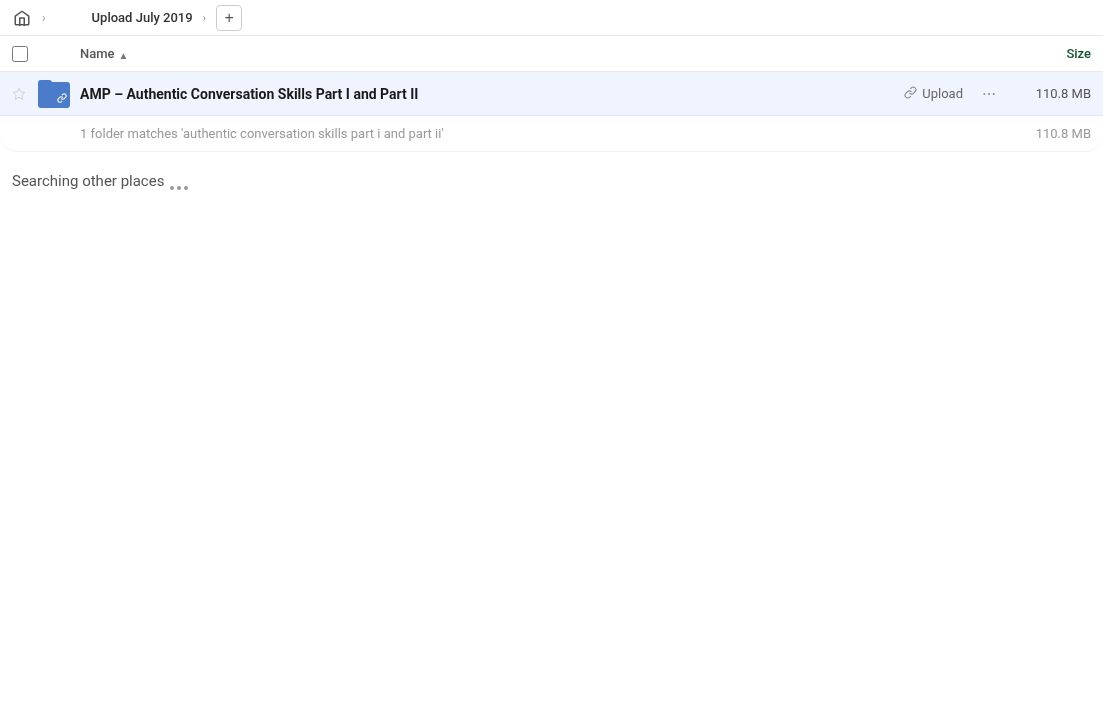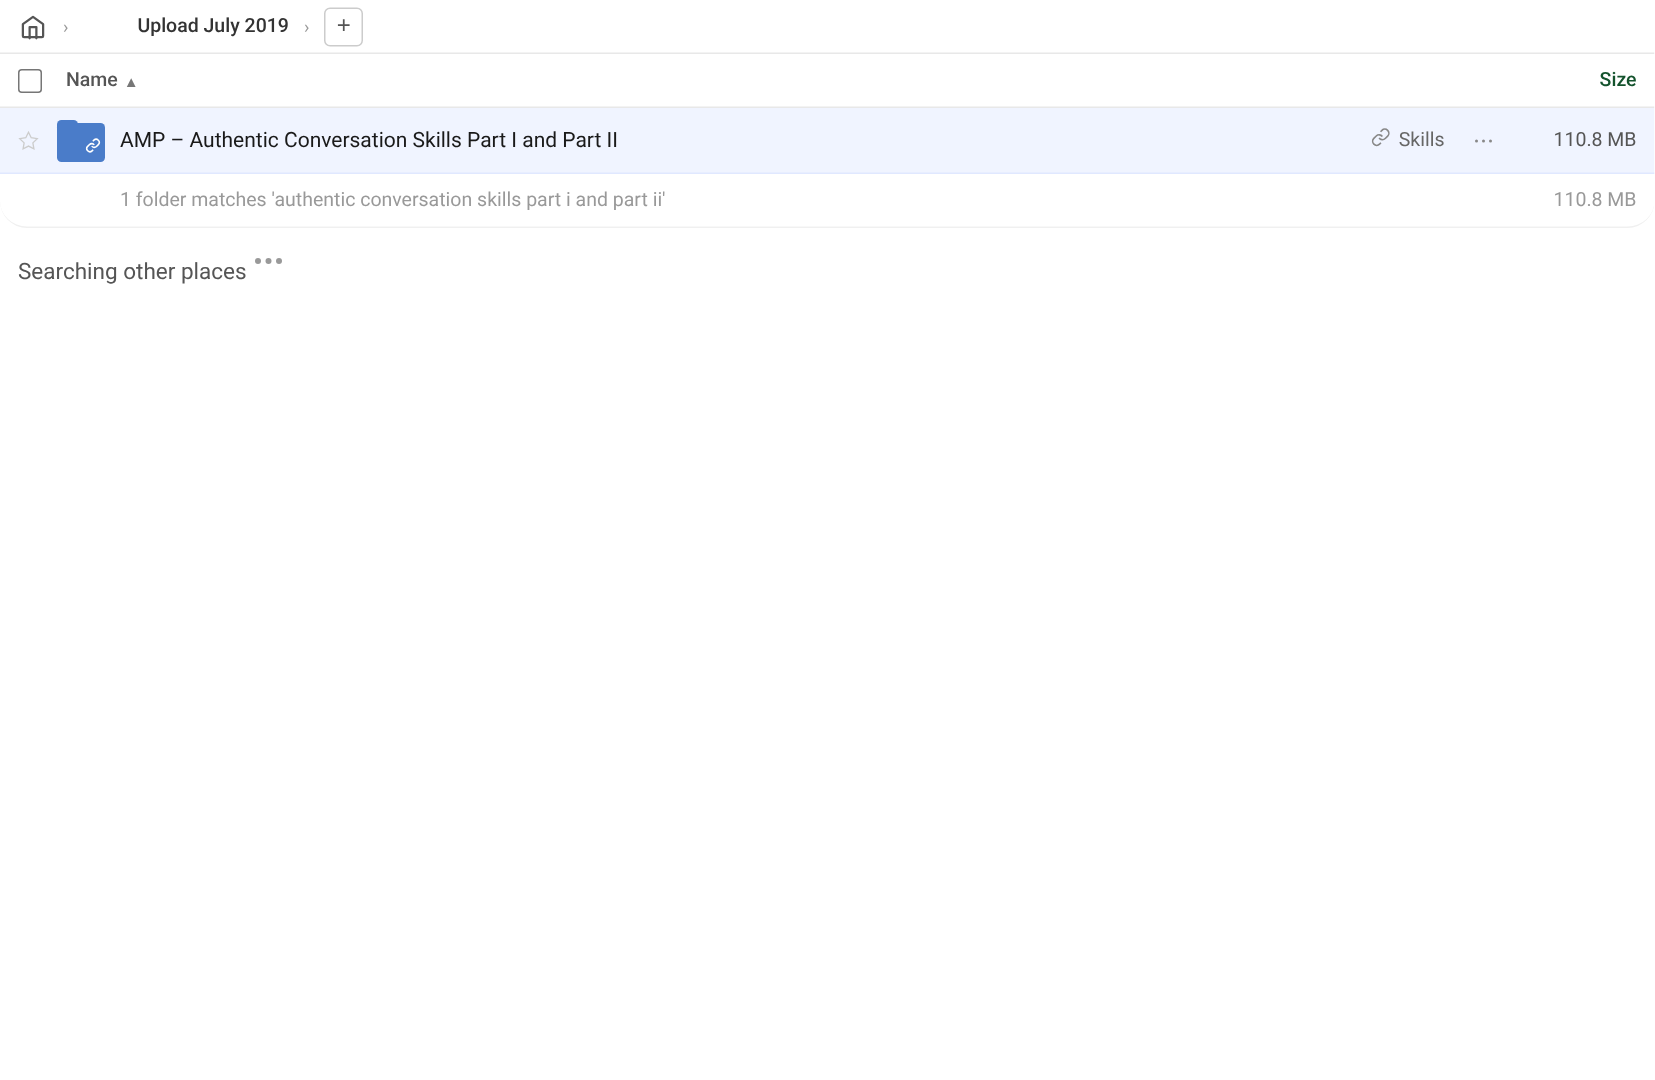--- a/index.html
+++ b/index.html
@@ -87,20 +87,21 @@
 
     .col-name {
       flex: 1;
       display: flex;
       align-items: flex-end;
       gap: 4px;
       font-size: 13px;
       color: #555;
       font-weight: 500;
       cursor: pointer;
+      margin-left: 36px;
     }
 
     .col-name .sort-arrow {
       font-size: 10px;
       color: #777;
     }
 
     .col-size {
       width: 100px;
       text-align: right;
@@ -166,20 +167,21 @@
       right: 3px;
       color: white;
       font-size: 10px;
     }
 
     .row-name {
       flex: 1;
       font-size: 14px;
       color: #1a1a1a;
       padding-left: 8px;
+      font-weight: bold;
     }
 
     .row-shared {
       display: flex;
       align-items: center;
       gap: 5px;
       color: #666;
       font-size: 13px;
       margin-right: 12px;
     }
@@ -229,21 +231,21 @@
       width: 80px;
       text-align: right;
       font-size: 13px;
       color: #999;
     }
 
     
     .searching-row {
       padding: 20px 12px 0 12px;
       display: flex;
-      align-items: flex-start;
+      align-items: flex-end;
       gap: 6px;
     }
 
     .searching-label {
       font-size: 15px;
       color: #555;
       font-weight: 400;
     }
 
     .loading-dots {
@@ -316,21 +318,21 @@
     </div>
   </div>
   <div class="row-name">AMP – Authentic Conversation Skills Part I and Part II</div>
   <div class="row-shared">
     <span class="link-icon">
       <svg width="13" height="13" viewBox="0 0 24 24" fill="none" stroke="#888" stroke-width="2">
         <path d="M10 13a5 5 0 007.54.54l3-3a5 5 0 00-7.07-7.07l-1.72 1.71"></path>
         <path d="M14 11a5 5 0 00-7.54-.54l-3 3a5 5 0 007.07 7.07l1.71-1.71"></path>
       </svg>
     </span>
-    <span>Skills</span>
+    <span>Upload</span>
   </div>
   <div class="row-more">
     <svg width="16" height="16" viewBox="0 0 24 24" fill="#888">
       <circle cx="5" cy="12" r="1.5"></circle>
         <circle cx="12" cy="12" r="1.5"></circle>
         <circle cx="19" cy="12" r="1.5"></circle>
     </svg>
   </div>
   <div class="row-size">110.8 MB</div>
 </div>

